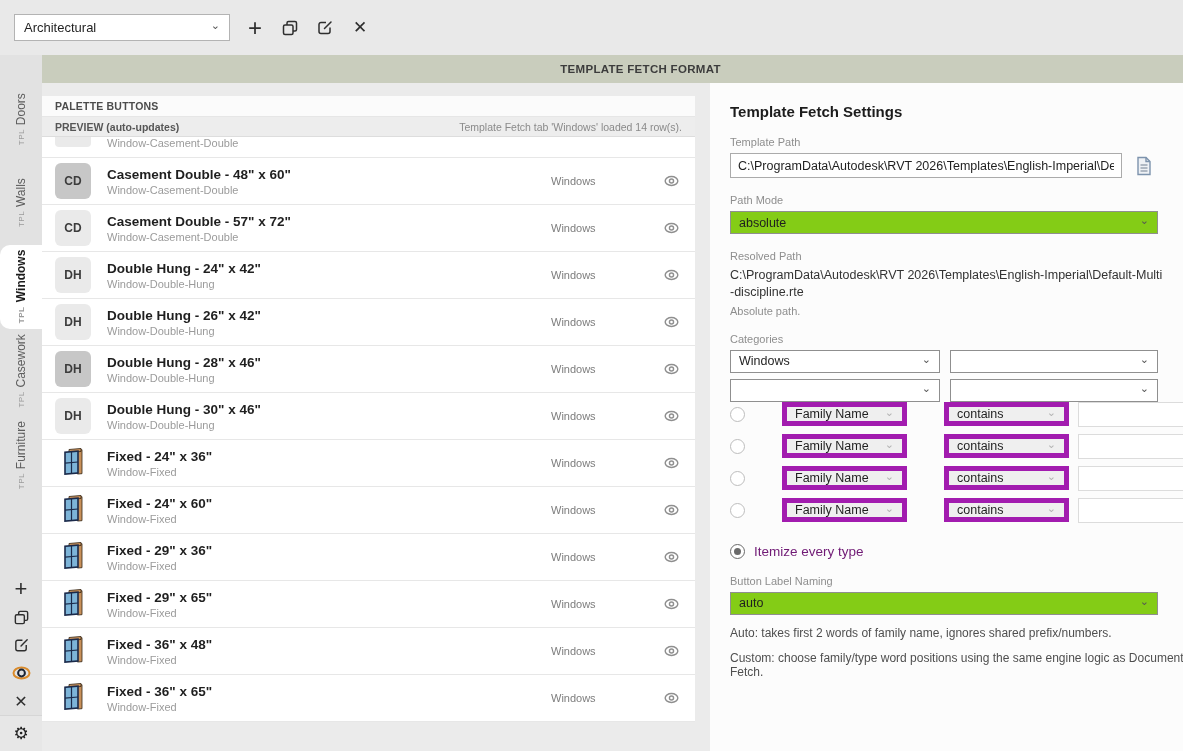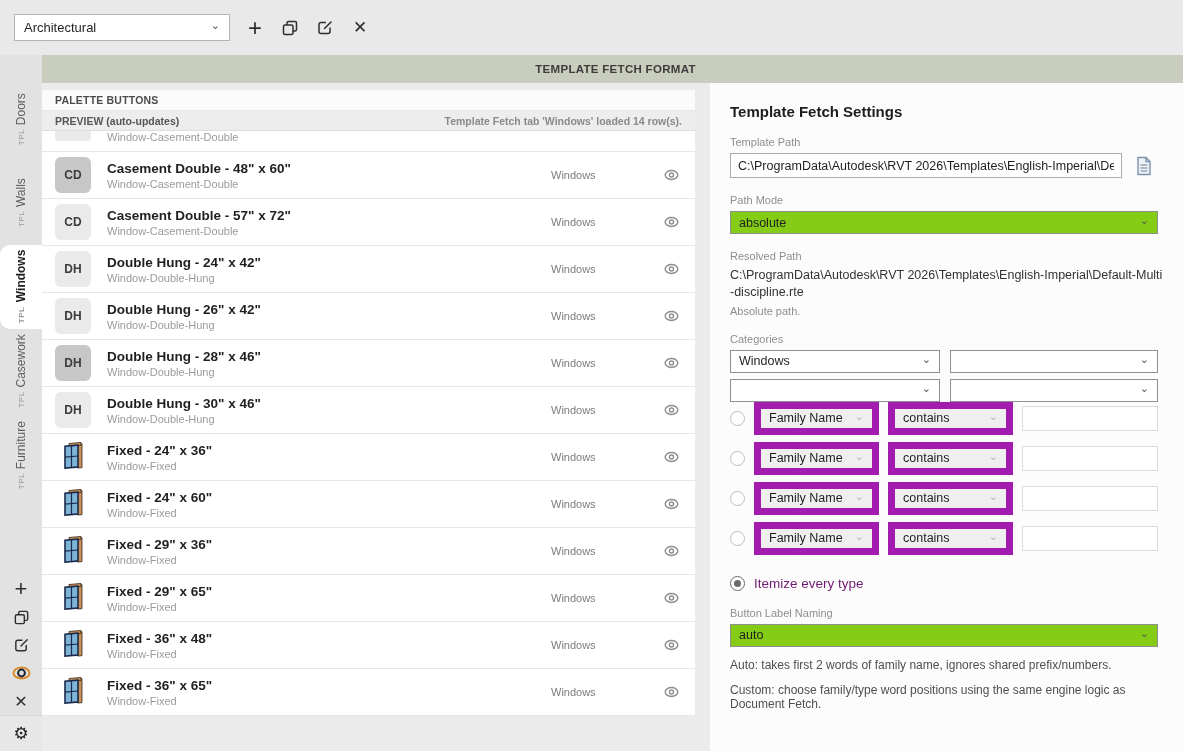--- a/index.html
+++ b/index.html
@@ -28,26 +28,26 @@
   .rail-tab.active .rail-tab-label { color:#1c1c1c; font-weight:700; }
   .rail-actions { position:absolute; bottom:40px; left:0; width:42px; display:flex; flex-direction:column; align-items:center; gap:8px; }
   .rico { width:20px; height:20px; display:flex; align-items:center; justify-content:center; color:#2e2e2e; }
   .rail-gear { position:absolute; bottom:0; left:0; width:42px; height:36px; background:#e7e7e7; border-top:1px solid #d6d6d6; display:flex; align-items:center; justify-content:center; font-size:17px; color:#1e1e1e; }
 
   .content { flex:1; display:flex; flex-direction:column; }
   .band { height:28px; background:#c9cdbd; display:flex; align-items:center; justify-content:center; font-size:11.5px; font-weight:700; letter-spacing:.3px; color:#3c3c3c; }
   .panes { flex:1; display:flex; min-height:0; }
 
   
-  .list-pane { width:668px; flex:0 0 668px; background:#ebebeb; padding-top:7px; display:flex; flex-direction:column; min-height:0; }
+  .list-pane { width:668px; flex:0 0 668px; background:#ebebeb; padding-top:13px; display:flex; flex-direction:column; min-height:0; }
   .list-card { background:#fff; margin-right:15px; }
   .palette-title { height:21px; background:#fbfbfb; border-bottom:1px solid #e6e6e6; display:flex; align-items:center; padding:0 13px; font-size:10.5px; font-weight:700; color:#4c4c4c; letter-spacing:.2px; }
   .preview-bar { height:20px; background:#ededed; border-bottom:1px solid #ddd; display:flex; align-items:center; justify-content:space-between; padding:0 13px;text-align:right; }
   .preview-bar .pl { font-size:10.5px; font-weight:700; color:#565656; }
-  .preview-bar .ps { font-size:10.5px; color:#8a8a8a;font-weight:bold; }
+  .preview-bar .ps { font-size:10.5px; color:#8a8a8a; }
   .rows { background:#fff; }
   .row { height:47px; display:flex; align-items:center; padding:0 14px 0 13px; border-bottom:1px solid #e7e7e7; background:#fff; }
   .badge { width:36px; height:36px; border-radius:6px; background:#eaeaea; color:#3c3c3c; font-size:12px; font-weight:600; display:flex; align-items:center; justify-content:center; flex:0 0 36px; }
   .badge.badge-dark { background:#c7c7c7; }
   .win-icon { width:36px; display:flex; align-items:center; justify-content:center; flex:0 0 36px; }
   .row-text { margin-left:16px; display:flex; flex-direction:column; gap:2px; flex:1; min-width:0; }
   .row-title { font-size:13.5px; font-weight:600; color:#1f1f1f; }
   .row-sub { font-size:11px; color:#9b9b9b; }
   .row-cat { width:110px; font-size:11px; color:#7d7d7d; flex:0 0 110px; }
   .row-eye { width:20px; display:flex; justify-content:center; color:#8f8f8f; }
@@ -65,21 +65,21 @@
   .file-btn { width:20px; height:22px; display:flex; align-items:center; justify-content:center; }
   .sel { height:23px; display:flex; align-items:center; justify-content:space-between; padding:0 8px; font-size:12.5px; color:#1f1f1f; cursor:default; }
   .sel-gray { background:#84cc16; border:1px solid #8f8f8f;gap:12px; }
   .sel-white { background:#fff; border:1px solid #8f8f8f; }
   .sel-full { width:428px; }
   .resolved { width:434px; font-size:12.5px; color:#333; line-height:1.35; word-break:break-all; margin-top:2px; }
   .note { font-size:11px; color:#8e8e8e; margin-top:4px; }
   .cat-grid { width:428px; display:grid; grid-template-columns:210px 208px; gap:6px 10px; }
   .filters { display:flex; flex-direction:column; gap:7px; }
   .filter-row { display:flex; align-items:center; gap:9px; }
-  .fsel { width:125px; height:33px; background:#efefef; border:7px solid #a21caf; }
+  .fsel { width:125px; height:24px; background:#efefef; border:5px solid #a21caf;margin-left:28px; }
   .filter-input { width:136px; height:25px; border:1px solid #dcdcdc; }
   .radio { width:15px; height:15px; border-radius:50%; border:1px solid #bdbdbd; background:#fff; flex:0 0 15px; position:relative; }
   .radio.checked { border-color:#6a6a6a; }
   .radio.checked::after { content:''; position:absolute; inset:3px; border-radius:50%; background:#6a6a6a; }
   .itemize-row { display:flex; align-items:center; gap:9px; margin-top:21px; }
   .itemize-row .ilab { font-size:13.5px; color:#701a75; }
   .help { font-size:12px; color:#4f4f4f; margin-top:11px; }
   svg { display:block; }
 </style>
 </head>

